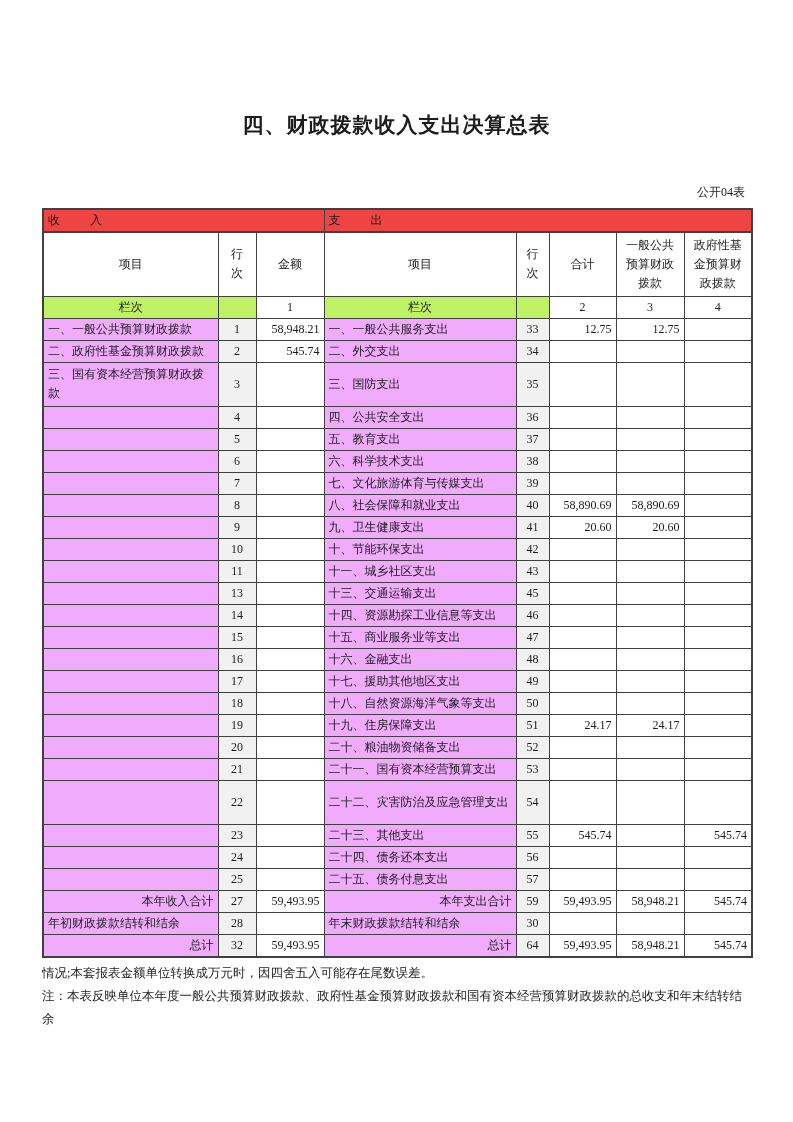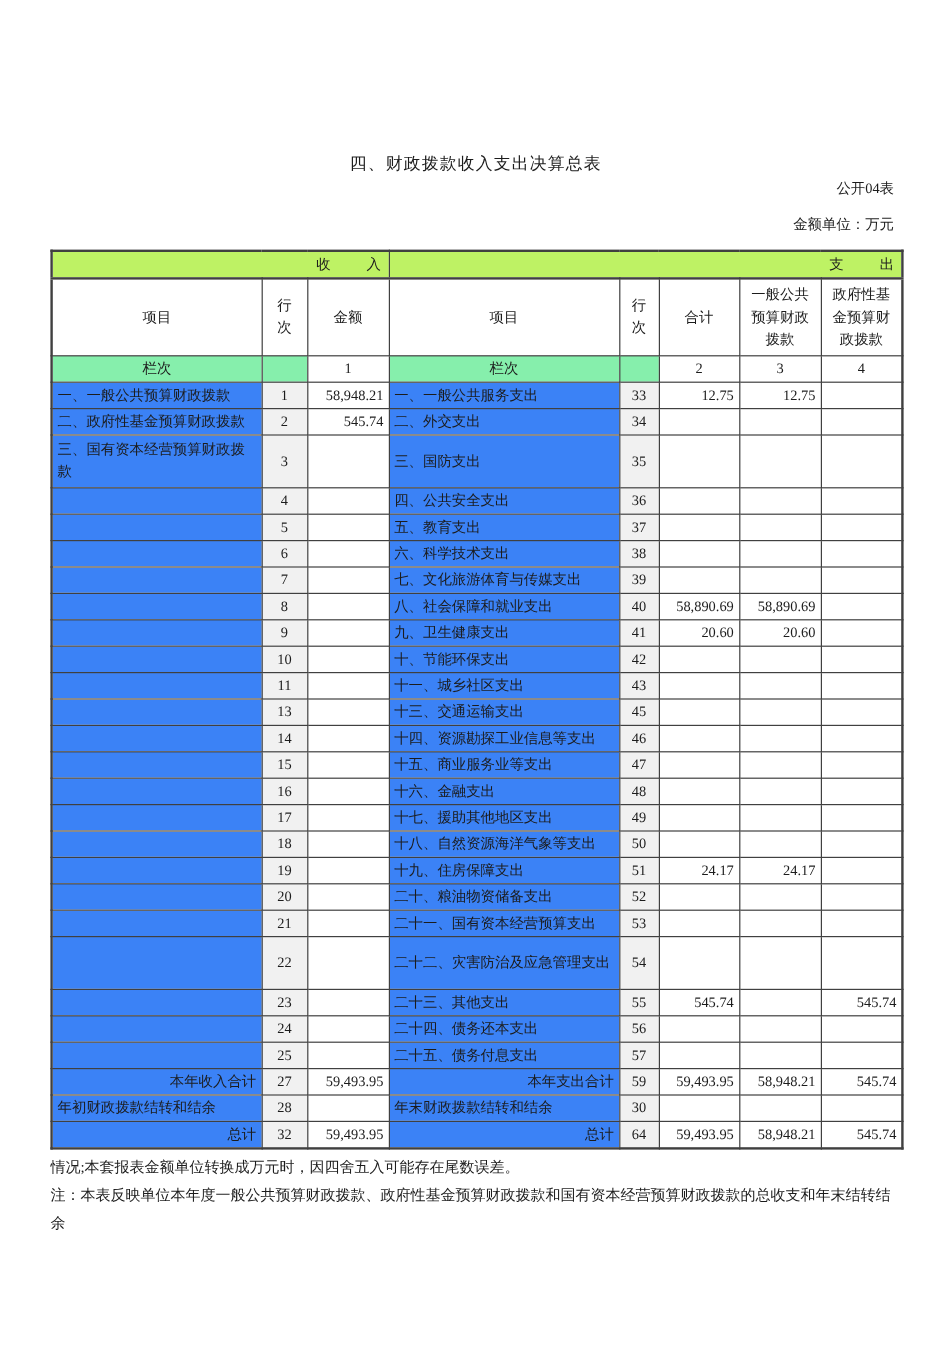--- a/index.html
+++ b/index.html
@@ -3,45 +3,45 @@
 <meta charset="utf-8">
 <style>
   * { box-sizing: border-box; margin: 0; padding: 0; }
   html, body { background: #ffffff; }
   body {
     width: 793px; height: 1122px; position: relative;
     font-family: "Liberation Serif", "DejaVu Serif", serif;
     color: #1c1c1c;
   }
   .title {
-    position: absolute; top: 128px; left: 0; width: 100%;
-    text-align: center; font-size: 14px; font-weight: normal; letter-spacing: 1px;
-  }
-  .meta { position: absolute; right: 48px; font-size: 12px; color: #1c1c1c; }
+    position: absolute; top: 111px; left: 0; width: 100%;
+    text-align: center; font-size: 21px; font-weight: bold; letter-spacing: 1px;
+  }
+  .meta { position: absolute; right: 48px; font-size: 12px; color: #1c1c1c; margin-top: 35px; }
   .table-no { top: 149px; }
   .unit-label { top: 179px; }
   table.main {
     position: absolute; top: 208px; left: 42px; width: 709px;
     border-collapse: collapse; table-layout: fixed;
     font-size: 12px; border: 2px solid #404040;
   }
   .main th, .main td {
     border: 1px solid #404040; font-weight: normal;
     padding: 1px 4px; overflow: hidden; vertical-align: middle;
     line-height: 19px;
   }
   .main thead tr.section-row th { height: 22px; border-bottom-width: 2px; }
   .main thead tr.head-row th { height: 64px; text-align: center; padding: 2px 7px; }
   .main thead tr.lanci-row th { height: 22px; text-align: center; }
   .main tbody tr { height: 22px; }
   .main tbody tr.tall { height: 44px; }
-  .section-cell { text-align: right; letter-spacing: 2px; background: #bef264; }
-  .gray { background: #86efac; }
+  .section-cell { text-align: left; letter-spacing: 2px; background: #ef4444; }
+  .gray { background: #bef264; }
   .white { background: #ffffff; }
-  .item { text-align: left; padding: 1px 8px; background: #3b82f6; }
+  .item { text-align: left; padding: 1px 8px; background: #f0abfc; }
   .rowno { text-align: center; padding: 1px 2px; background: #f1f1f1; }
   .amt { text-align: right; padding: 1px 6px; background: #ffffff; }
   .bold-center { font-weight: bold; text-align: right; }
   .note {
     position: absolute; top: 962px; left: 42px; width: 712px;
     font-size: 12.5px; line-height: 23px;
   }
 </style>
 </head>
 <body>

